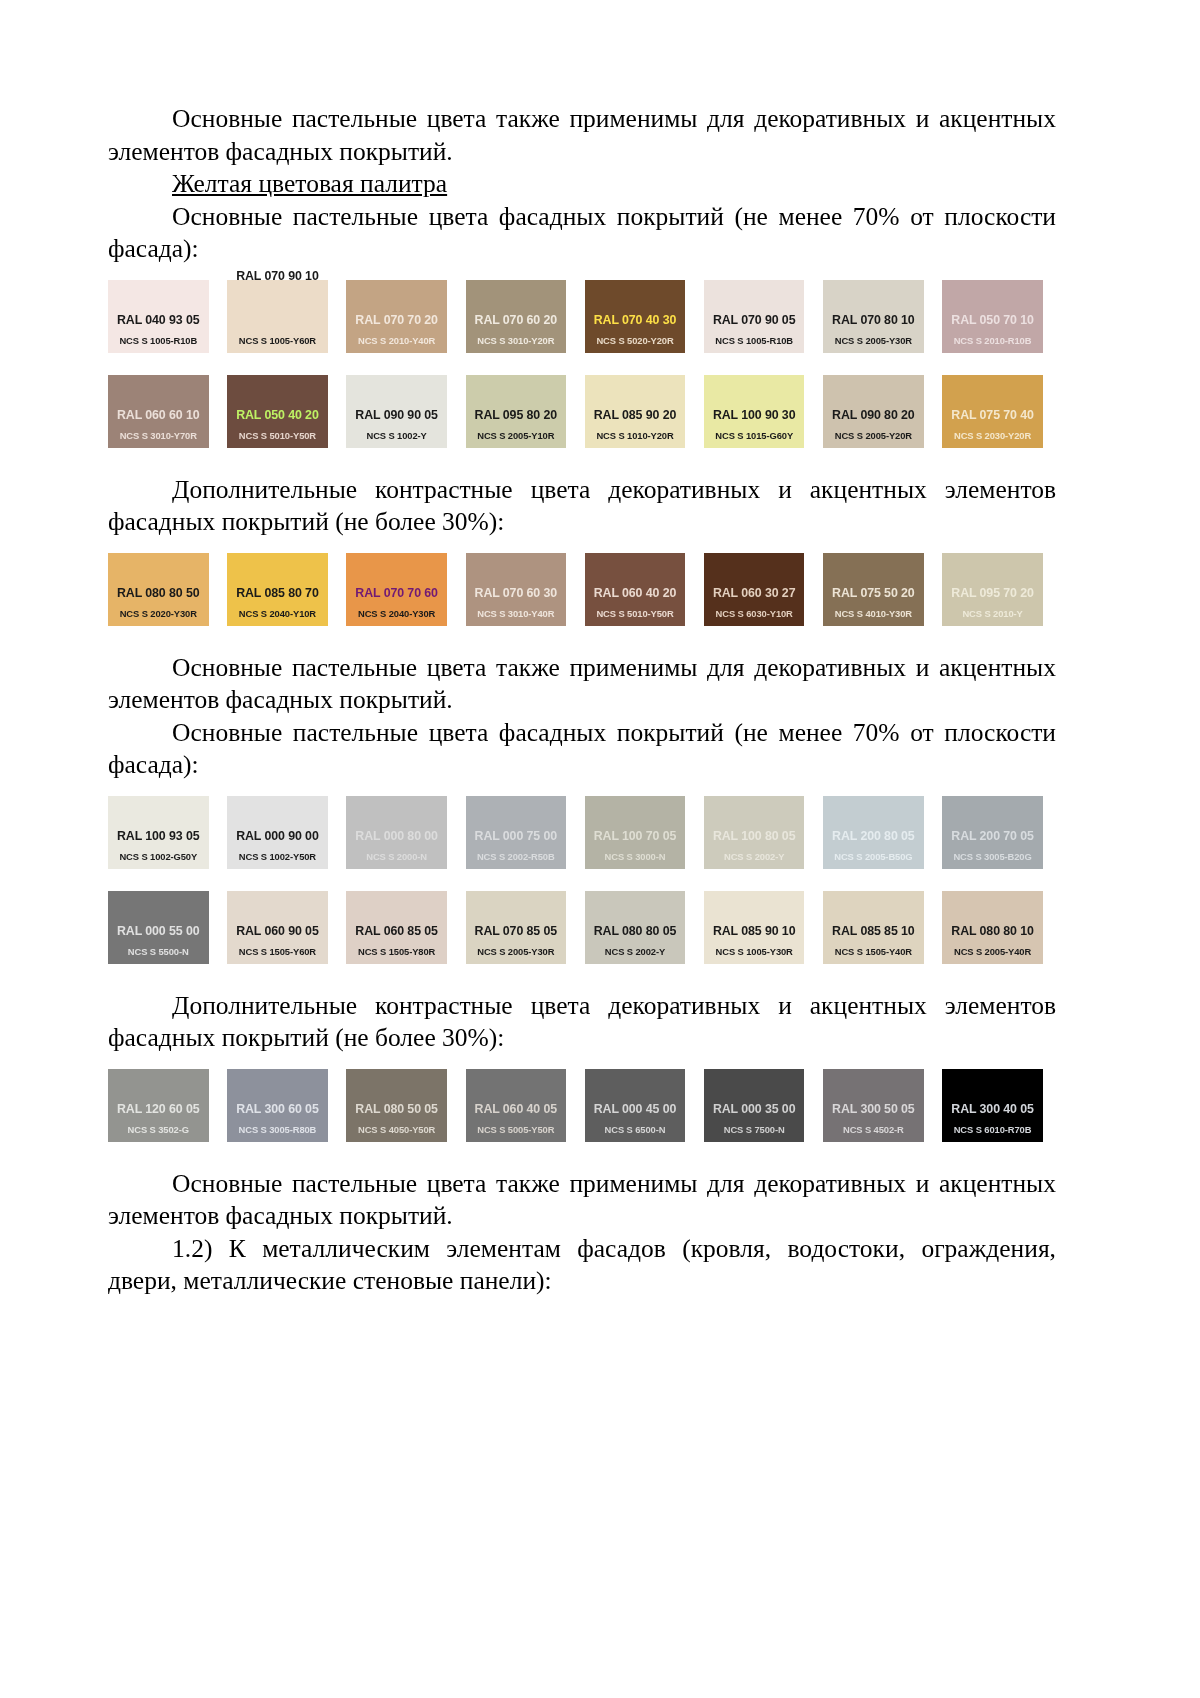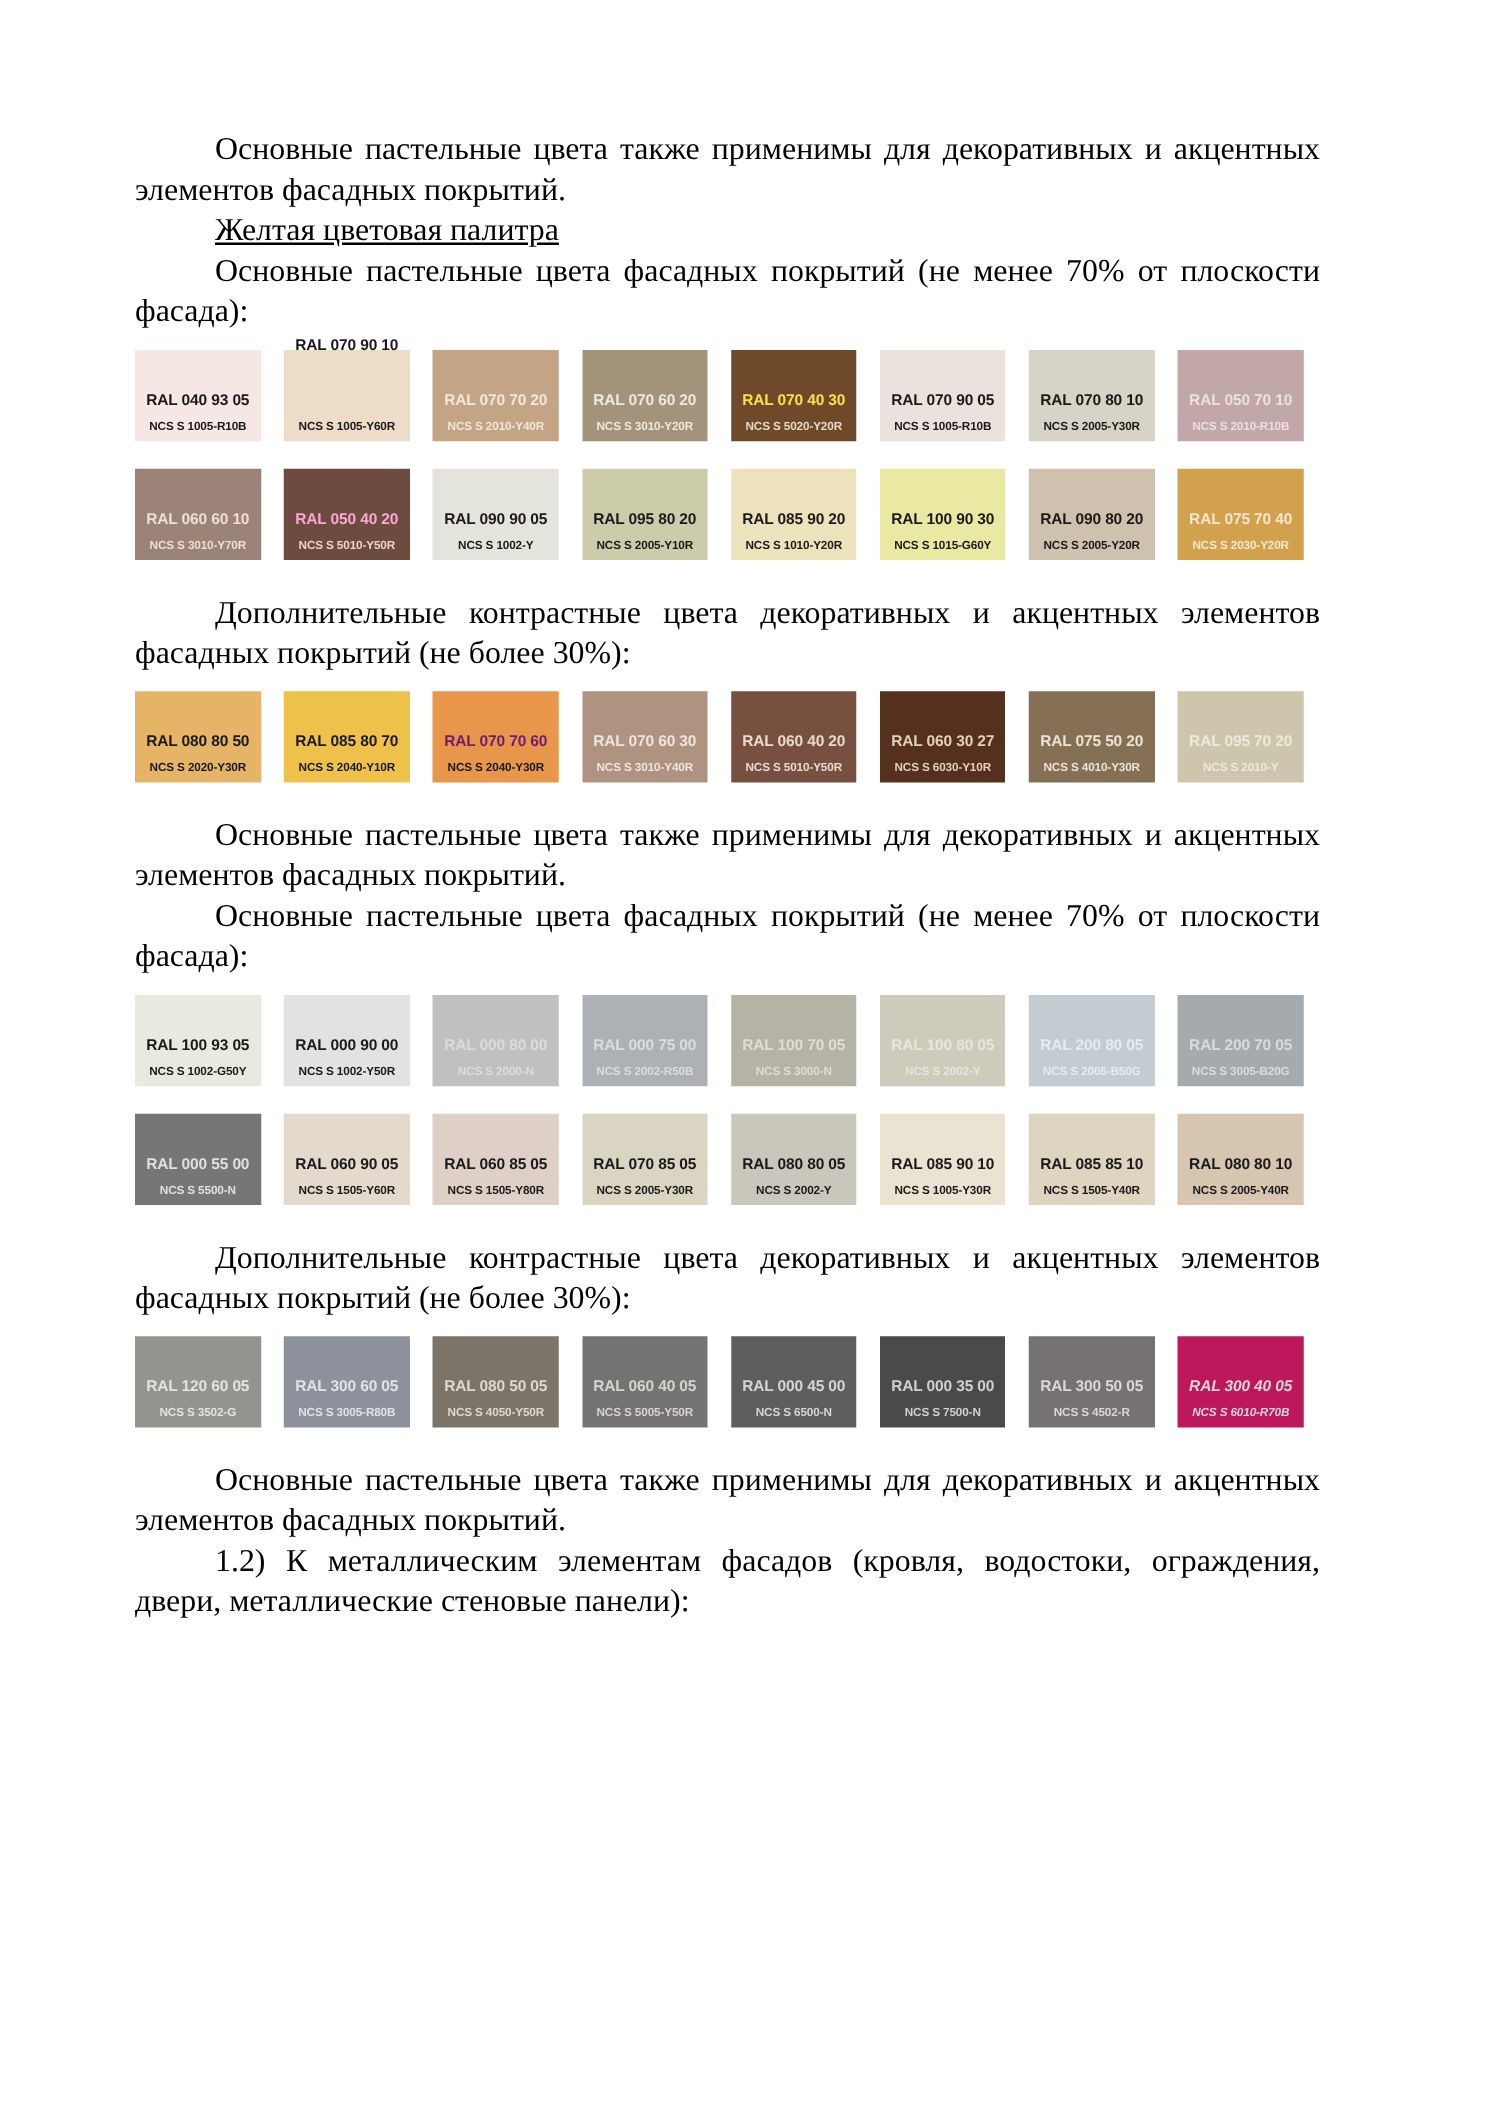--- a/index.html
+++ b/index.html
@@ -132,21 +132,21 @@
       </div>
 
     <div class="spacer-md"></div>
 
     <div class="swatch-row" id="row-yellow-main-2">
         <div class="swatch" style="background: rgb(156, 131, 119);">
           <div class="ral" style="color: rgb(235, 223, 216);">RAL 060 60 10</div>
           <div class="ncs" style="color: rgb(235, 223, 216);">NCS S 3010-Y70R</div>
         </div>
         <div class="swatch" style="background: rgb(109, 76, 63);">
-          <div class="ral" style="color: #f9a8d4;">RAL 050 40 20</div>
+          <div class="ral" style="color: #bef264;">RAL 050 40 20</div>
           <div class="ncs" style="color: rgb(230, 213, 204);">NCS S 5010-Y50R</div>
         </div>
         <div class="swatch" style="background: rgb(228, 228, 221);">
           <div class="ral" style="color: rgb(26, 26, 26);">RAL 090 90 05</div>
           <div class="ncs" style="color: rgb(26, 26, 26);">NCS S 1002-Y</div>
         </div>
         <div class="swatch" style="background: rgb(204, 204, 171);">
           <div class="ral" style="color: rgb(26, 26, 26);">RAL 095 80 20</div>
           <div class="ncs" style="color: rgb(26, 26, 26);">NCS S 2005-Y10R</div>
         </div>
@@ -318,21 +318,21 @@
           <div class="ncs" style="color: rgb(213, 213, 213);">NCS S 6500-N</div>
         </div>
         <div class="swatch" style="background: rgb(74, 74, 74);">
           <div class="ral" style="color: rgb(208, 208, 208);">RAL 000 35 00</div>
           <div class="ncs" style="color: rgb(208, 208, 208);">NCS S 7500-N</div>
         </div>
         <div class="swatch" style="background: rgb(118, 114, 116);">
           <div class="ral" style="color: rgb(217, 215, 216);">RAL 300 50 05</div>
           <div class="ncs" style="color: rgb(217, 215, 216);">NCS S 4502-R</div>
         </div>
-        <div class="swatch" style="background: #be185d; font-style: italic;">
+        <div class="swatch" style="background: #000000;">
           <div class="ral" style="color: rgb(210, 213, 218);">RAL 300 40 05</div>
           <div class="ncs" style="color: rgb(210, 213, 218);">NCS S 6010-R70B</div>
         </div>
       </div>
 
     <div class="spacer-lg"></div>
 
     <p class="para">Основные пастельные цвета также применимы для декоративных и акцентных элементов фасадных покрытий.</p>
 
     <p class="para">1.2) К металлическим элементам фасадов (кровля, водостоки, ограждения, двери, металлические стеновые панели):</p>

